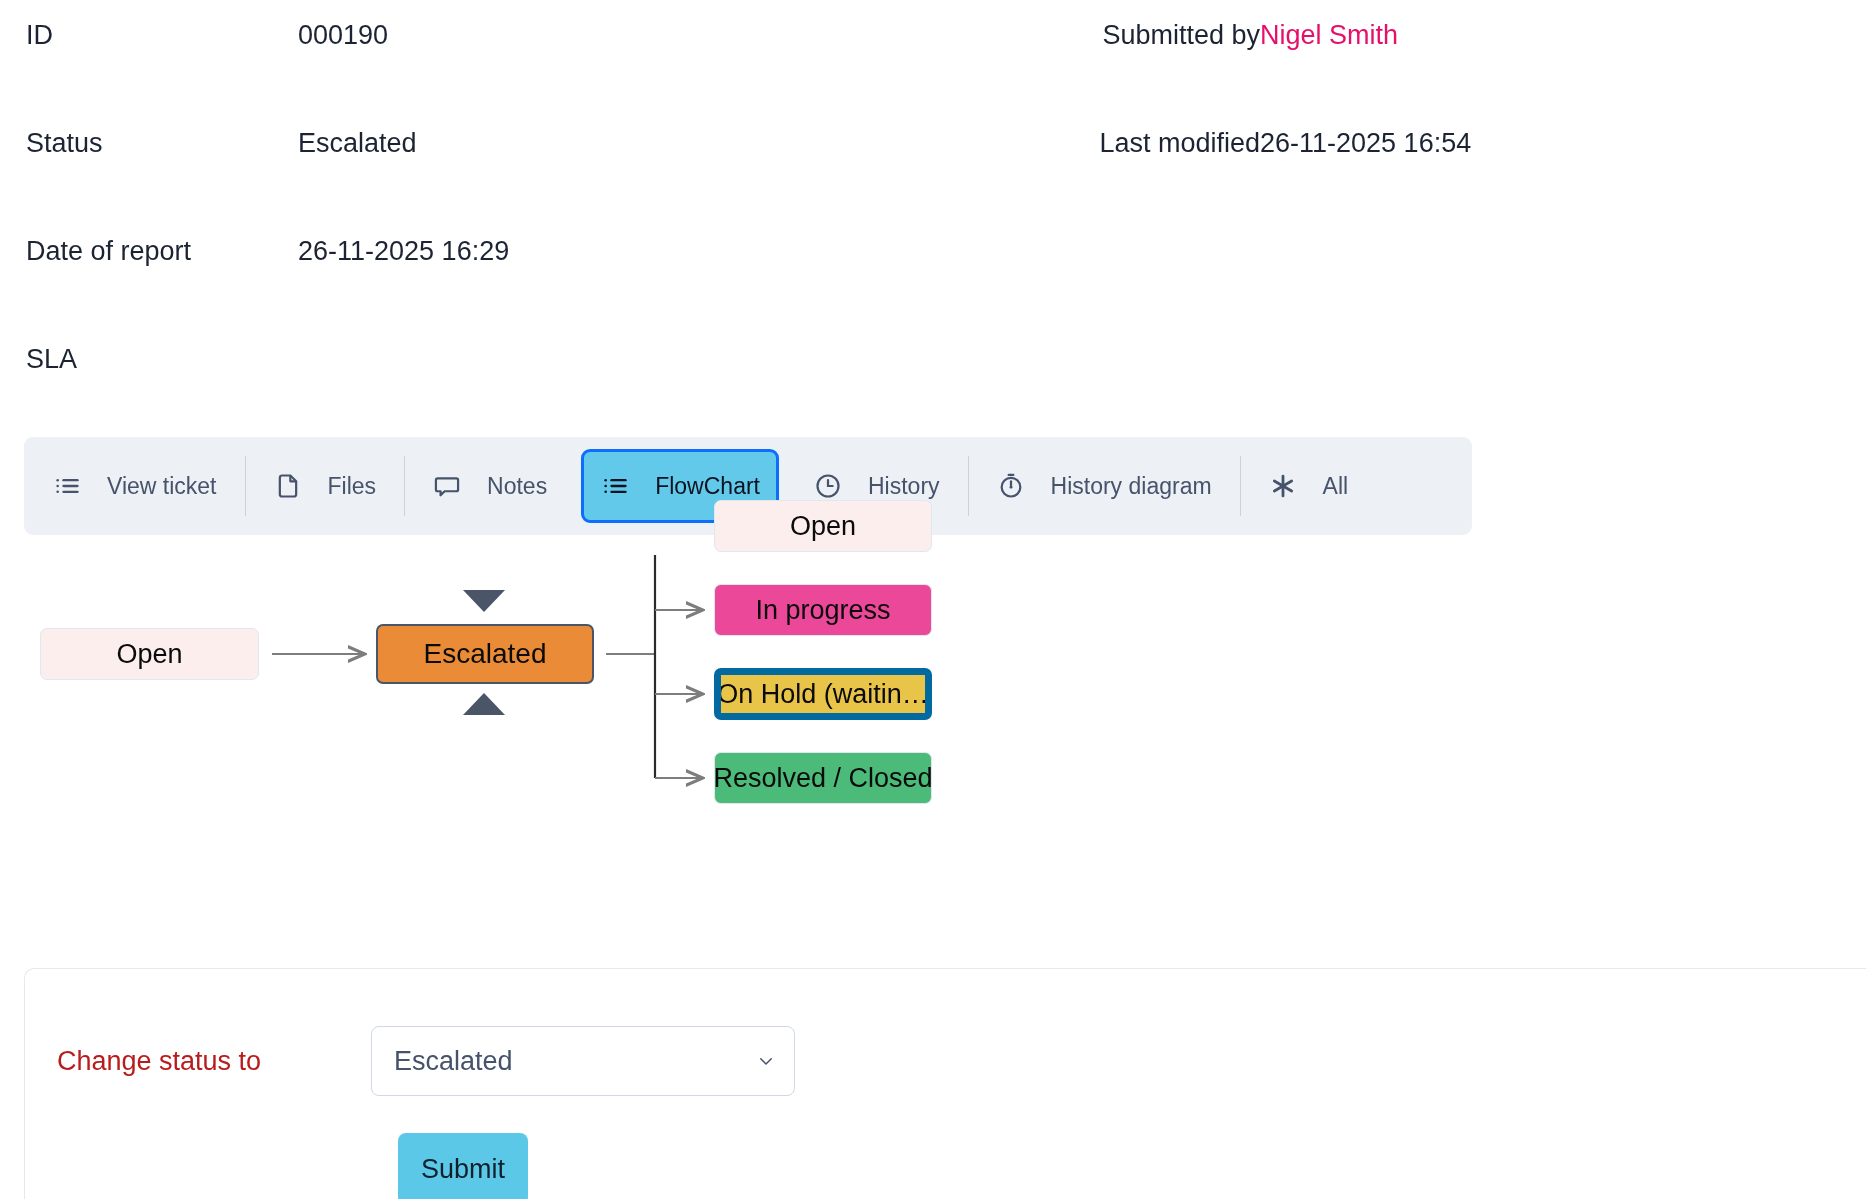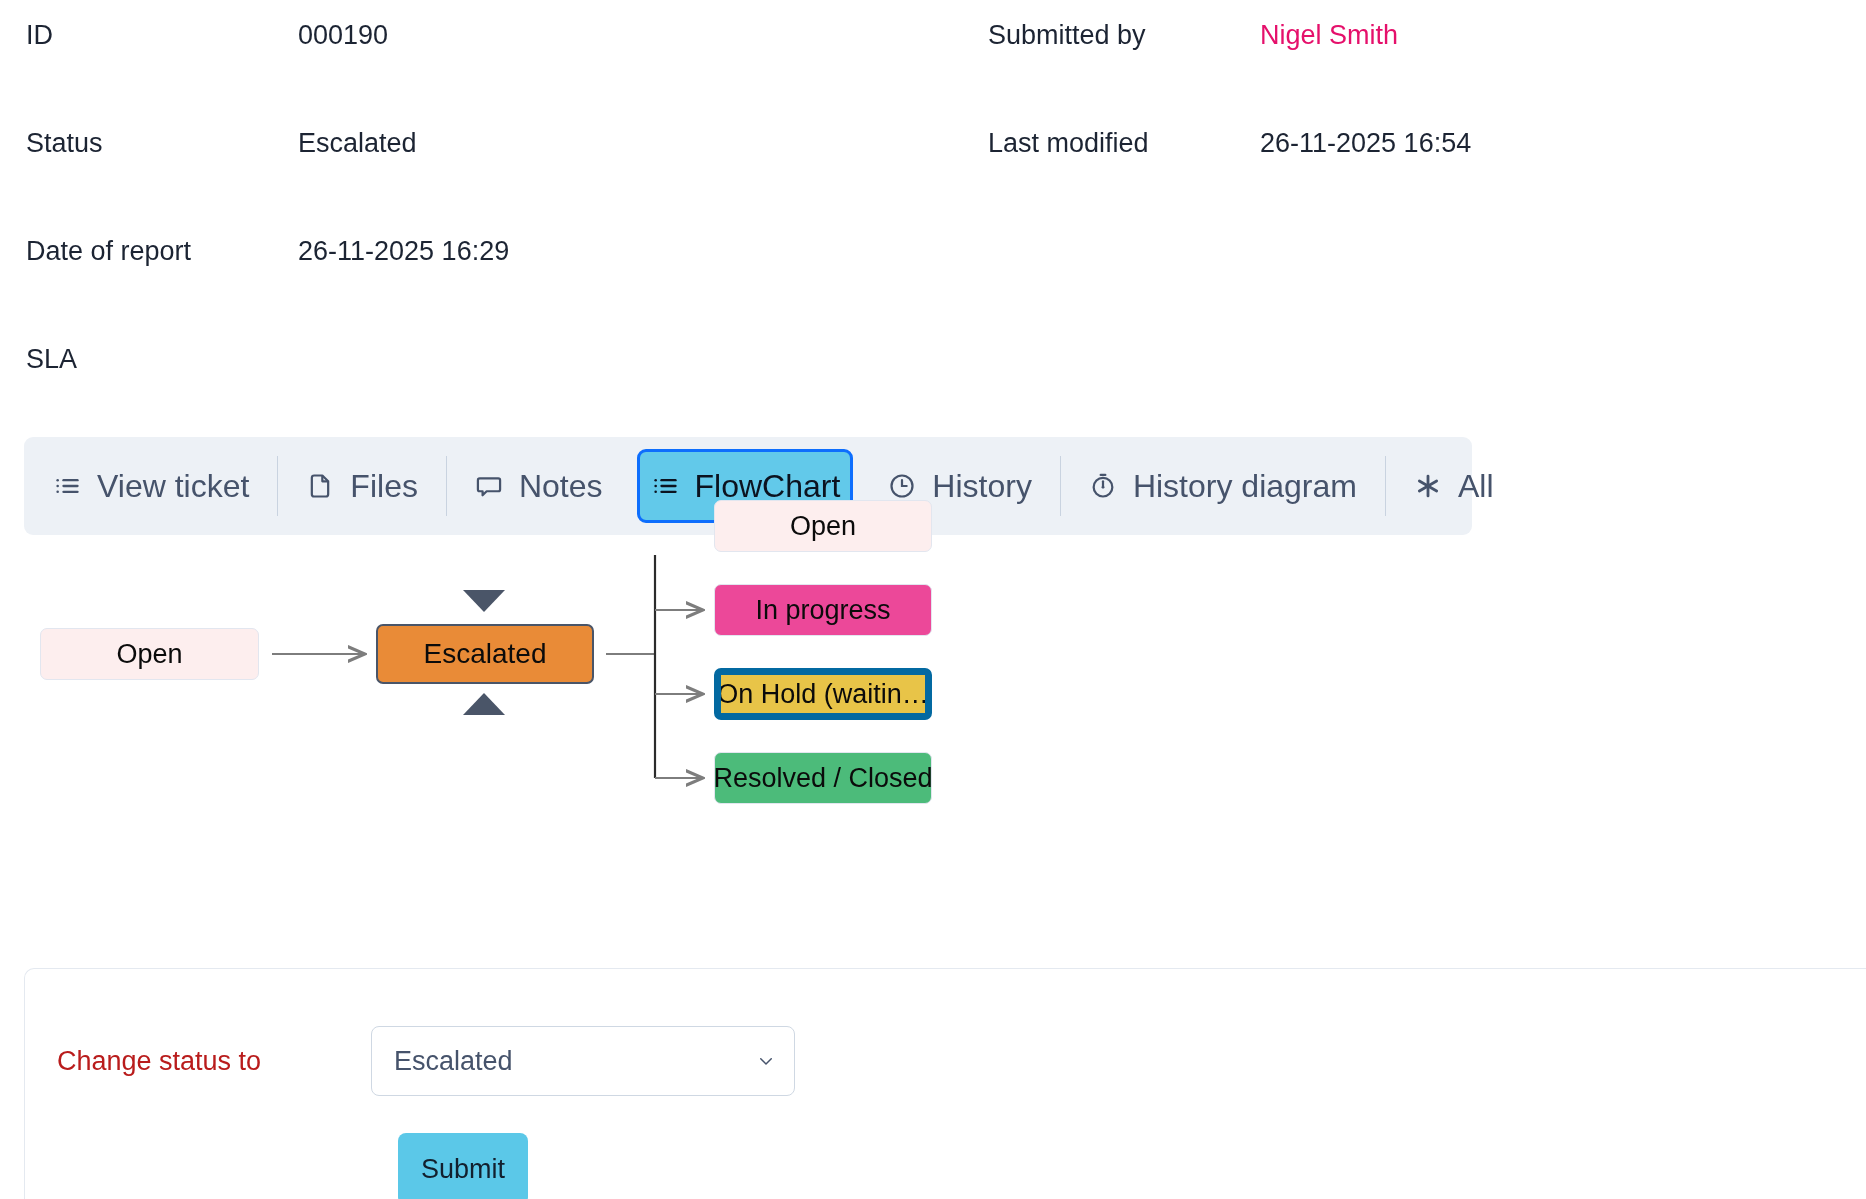--- a/index.html
+++ b/index.html
@@ -31,66 +31,66 @@
     font-size: 27px;
     line-height: 34px;
     color: #1c2433;
   }
   .meta-cell-value {
     width: 690px;
     font-size: 27px;
     line-height: 34px;
     color: #1c2433;
   }
-  .meta-cell-label.right { width: 272px; padding-left: 0; }
+  .meta-cell-label.right { width: 272px; padding-left: 0; text-align: right; }
   .meta-cell-value.right { width: 600px; }
   .value-link { color: #e5106b; }
 
   
   .tabbar {
     position: absolute;
     left: 24px;
     top: 437px;
     width: 1448px;
     height: 98px;
     background: #edf1f6;
     border-radius: 9px;
     display: flex;
     align-items: center;
   }
   .tab {
     position: relative;
     display: flex;
     align-items: center;
     justify-content: center;
-    gap: 15px;
+    gap: 25px;
     height: 98px;
     padding: 0 28px;
-    font-size: 32px;
+    font-size: 23px;
     color: #46536b;
     white-space: nowrap;
     cursor: pointer;
   }
   .tab + .tab::before {
     content: "";
     position: absolute;
     left: 0;
     top: 19px;
     bottom: 19px;
     width: 1px;
     background: #c9d3e0;
   }
   .tab.active {
     background: #62c9ea;
     border: 3px solid #0d6efd;
     border-radius: 9px;
     color: #0b1320;
     height: 74px;
     margin: 0 6px;
-    padding: 0 10px;
+    padding: 0 16px;
   }
   .tab.active::before { display: none; }
   .tab.active + .tab::before { display: none; }
   .tab-icon { display: inline-flex; align-items: center; justify-content: center; width: 30px; height: 30px; flex: none; }
   .tab-icon svg { display: block; }
 
   
   .flow {
     position: absolute;
     left: 0;

